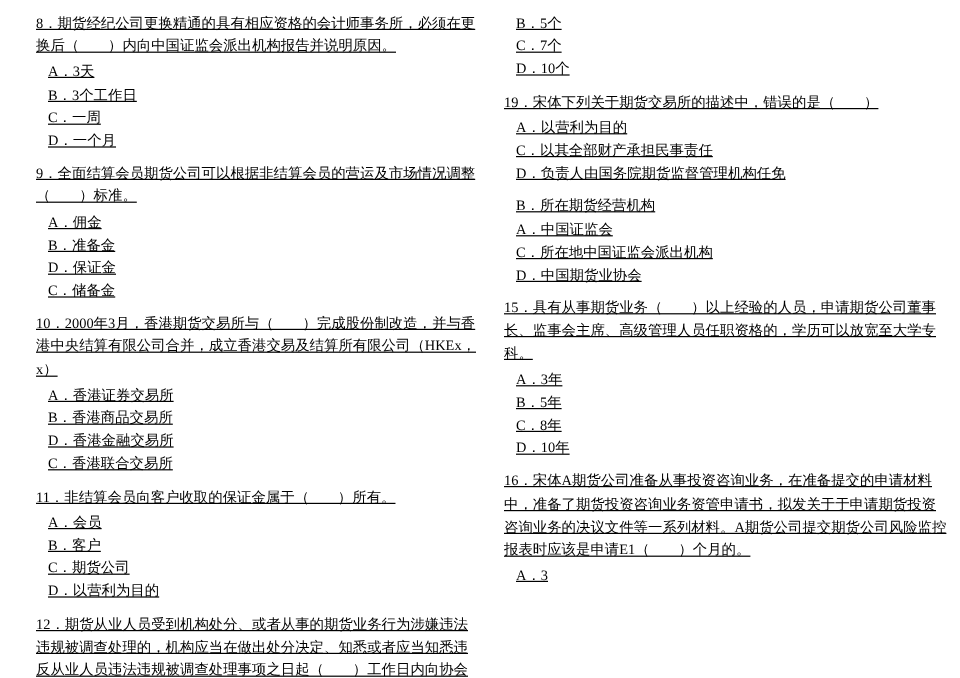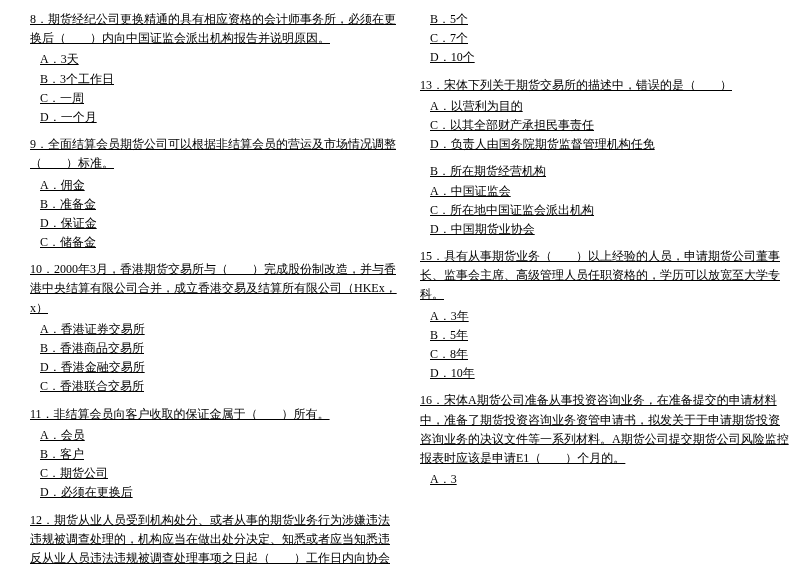--- a/index.html
+++ b/index.html
@@ -86,21 +86,21 @@
           <div class="option-row">C．香港联合交易所</div>
         </div>
       </div>
 
       <div class="question-block">
         <div class="question-text">11．非结算会员向客户收取的保证金属于（　　）所有。</div>
         <div class="options">
           <div class="option-row">A．会员</div>
           <div class="option-row">B．客户</div>
           <div class="option-row">C．期货公司</div>
-          <div class="option-row">D．必须在更换后</div>
+          <div class="option-row">D．以营利为目的</div>
         </div>
       </div>
 
       <div class="question-block">
         <div class="question-text">12．期货从业人员受到机构处分、或者从事的期货业务行为涉嫌违法违规被调查处理的，机构应当在做出处分决定、知悉或者应当知悉违反从业人员违法违规被调查处理事项之日起（　　）工作日内向协会报告。</div>
 
       </div>
 
     </div>
 
@@ -108,21 +108,21 @@
 
       <div class="question-block">
         <div class="options">
           <div class="option-row">B．5个</div>
           <div class="option-row">C．7个</div>
           <div class="option-row">D．10个</div>
         </div>
       </div>
 
       <div class="question-block">
-        <div class="question-text">13．宋体下列关于期货交易所的描述中，错误的是（　　）</div>
+        <div class="question-text">19．宋体下列关于期货交易所的描述中，错误的是（　　）</div>
         <div class="options">
           <div class="option-row">A．以营利为目的</div>
           <div class="option-row">C．以其全部财产承担民事责任</div>
           <div class="option-row">D．负责人由国务院期货监督管理机构任免</div>
         </div>
       </div>
 
       <div class="question-block">
         <div class="options">
           <div class="option-row">B．所在期货经营机构</div>

